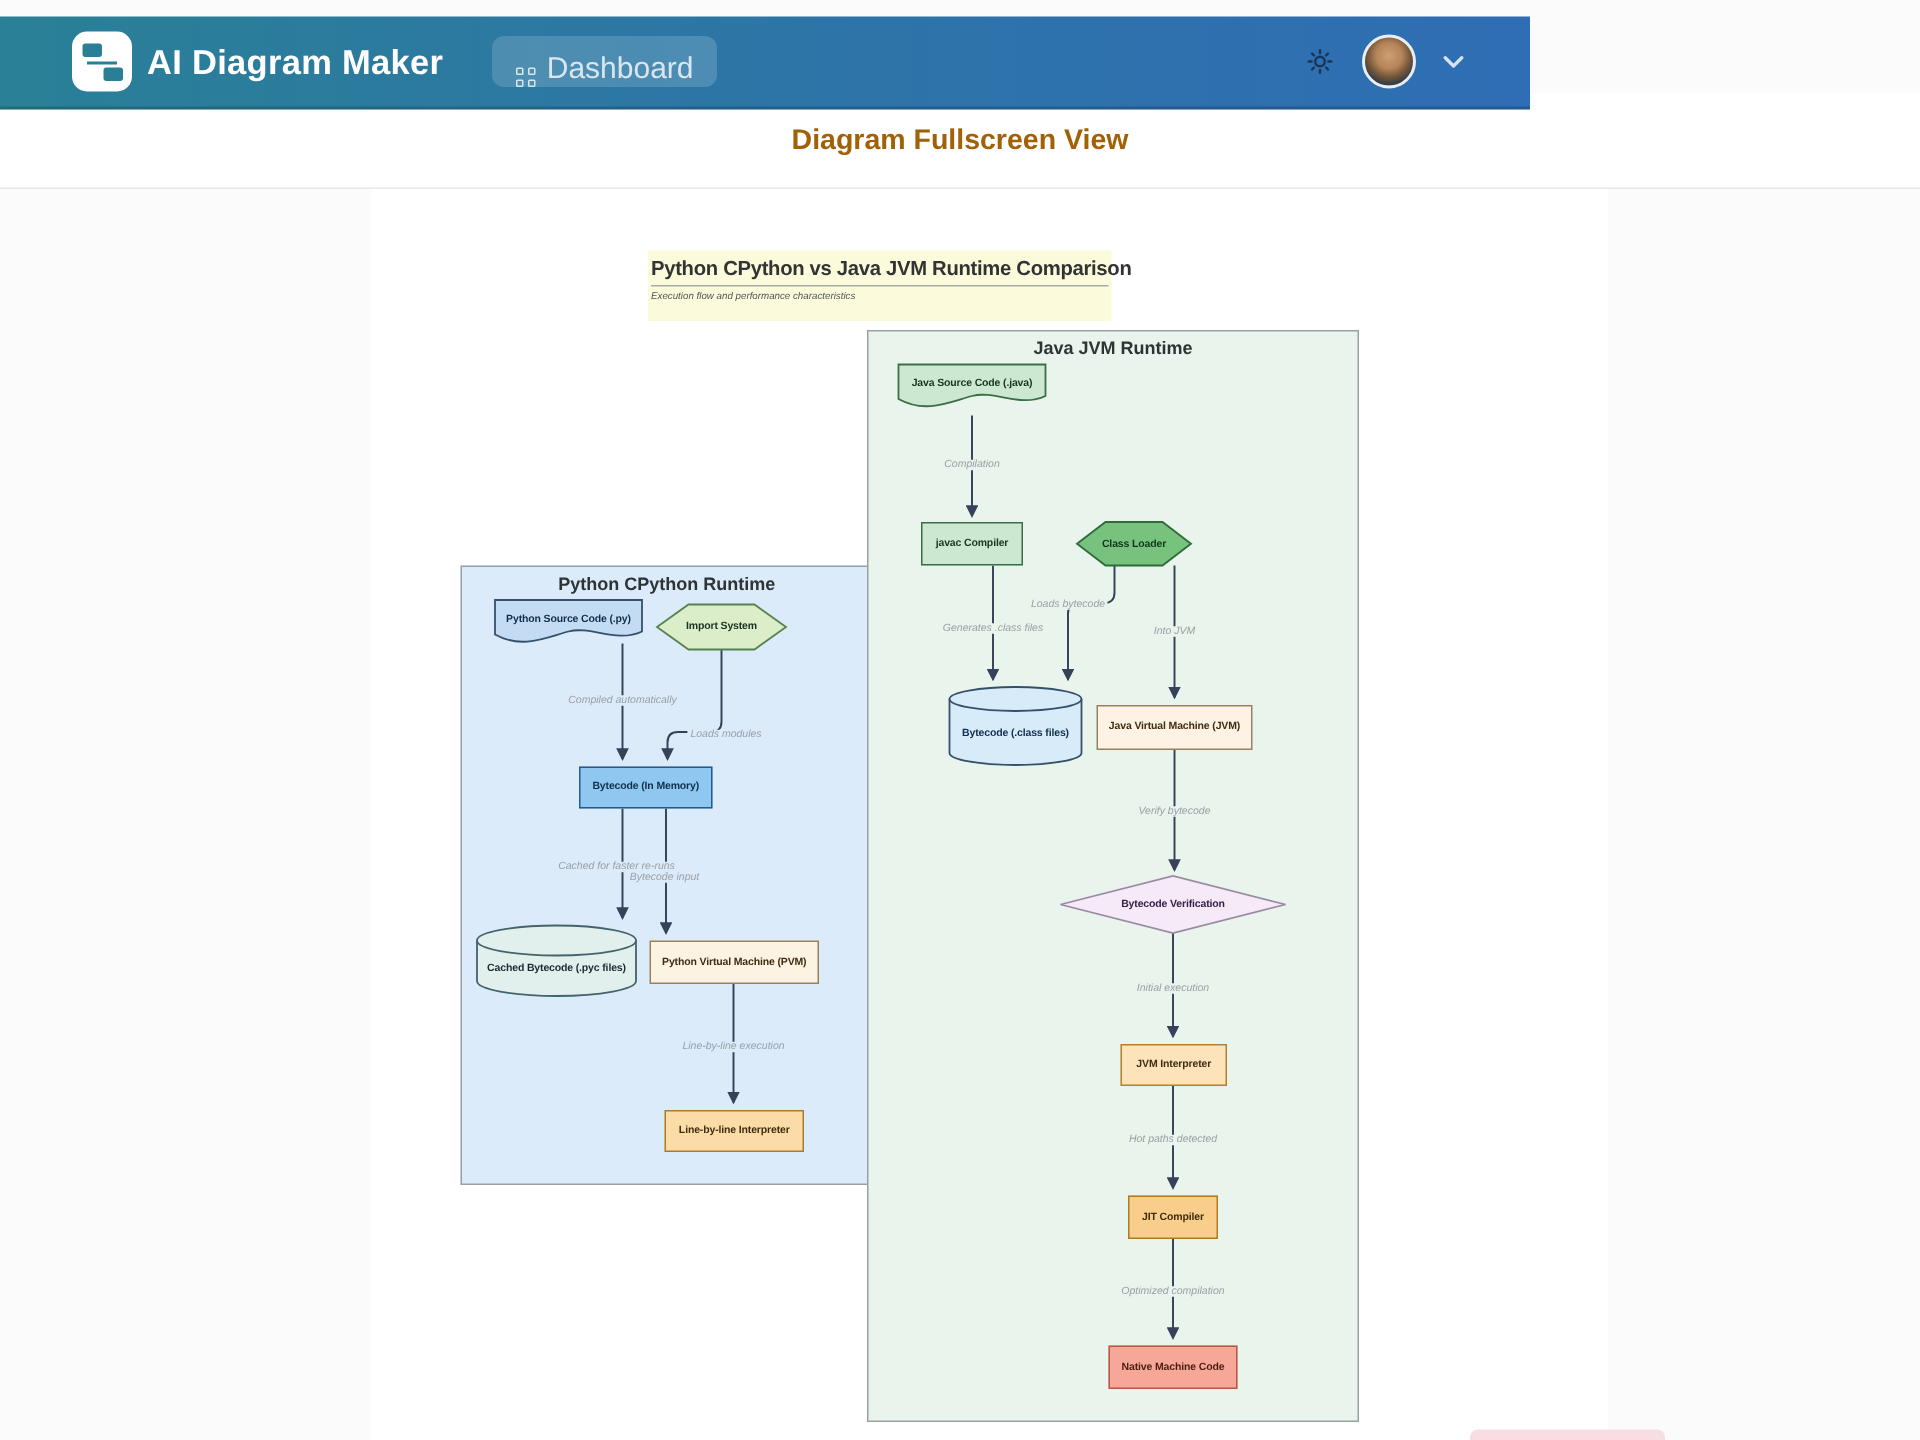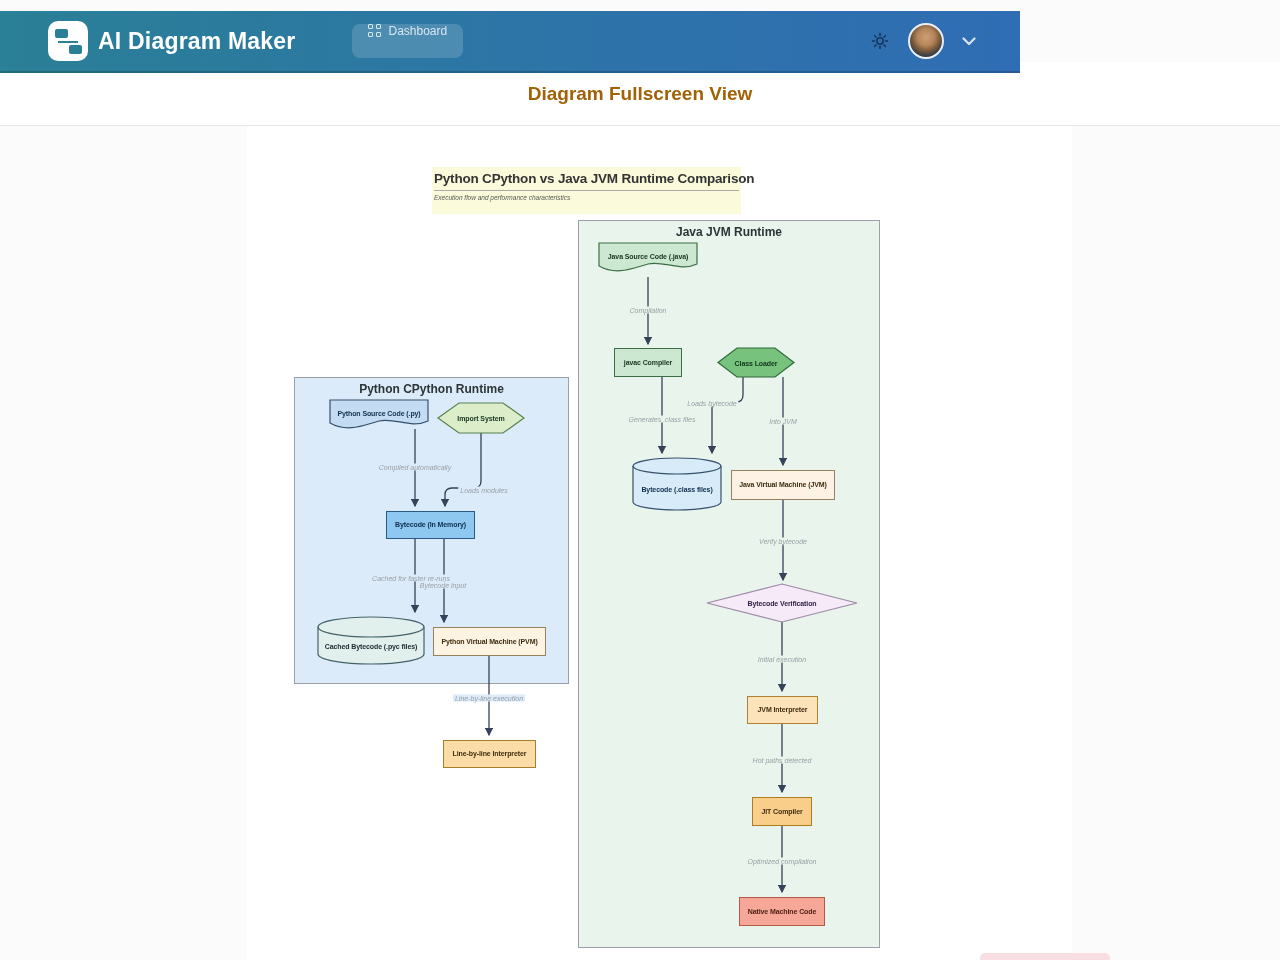--- a/index.html
+++ b/index.html
@@ -7,22 +7,22 @@
 
   
   .app-header{position:absolute;left:0;top:11px;width:1020px;height:62px;
     background:linear-gradient(90deg,#2a8096 0%,#2d74a8 55%,#2f6db4 100%);
     display:flex;align-items:center;border-bottom:2px solid rgba(0,0,0,.18);box-sizing:border-box;z-index:10;}
   .logo{width:40px;height:40px;background:#fff;border-radius:10px;margin-left:48px;position:relative;flex:0 0 auto;}
   .logo .n1{position:absolute;left:7px;top:8px;width:13px;height:9px;background:#2a7f97;border-radius:2px;}
   .logo .n2{position:absolute;left:21px;top:24px;width:13px;height:9px;background:#2a7f97;border-radius:2px;}
   .logo .ln{position:absolute;left:10px;top:20px;width:20px;height:1.5px;background:#2a7f97;}
   .app-title{color:#fff;font-size:23px;font-weight:bold;margin-left:10px;letter-spacing:.2px;}
-  .dash-btn{margin-left:56px;height:34px;padding:0 16px;border:none;border-radius:8px;
-    background:rgba(255,255,255,.16);color:#d9e6ef;font-size:12px;display:flex;align-items:flex-start;gap:8px;cursor:pointer;
+  .dash-btn{margin-left:32px;height:34px;padding:0 16px;border:none;border-radius:8px;
+    background:rgba(255,255,255,.16);color:#d9e6ef;font-size:20px;display:flex;align-items:flex-end;gap:8px;cursor:pointer;
     font-family:"Liberation Sans",sans-serif;}
   .grid-ic{width:13px;height:13px;display:grid;grid-template-columns:5px 5px;grid-template-rows:5px 5px;gap:3px;}
   .grid-ic span{border:1.5px solid #d9e6ef;border-radius:1px;box-sizing:border-box;}
   .hdr-right{margin-left:auto;display:flex;align-items:center;margin-right:44px;gap:18px;}
   .avatar{width:36px;height:36px;border-radius:50%;border:2px solid #e8eef4;box-sizing:border-box;
     background:radial-gradient(circle at 50% 38%,#cfa071 0%,#b4845a 34%,#7a5a3a 54%,#3c3f45 72%,#2e3a46 100%);}
   .chev{display:block;}
 
   
   .subheader{position:absolute;left:0;top:62px;width:1280px;height:64px;background:#fff;
@@ -31,22 +31,22 @@
 
   
   .panel{position:absolute;left:247px;top:126px;width:825px;height:834px;background:#fff;z-index:0;}
   .dg-title-block{position:absolute;left:432px;top:167px;width:309px;height:47px;background:#fbfbdc;z-index:1;
     box-sizing:border-box;padding:4px 2px 0 2px;}
   .dg-title{font-size:13.5px;font-weight:bold;color:#333;letter-spacing:-.2px;white-space:nowrap;}
   .dg-rule{border:none;border-top:1px solid #aaa;margin:4px 0 3px 0;}
   .dg-sub{font-size:6.5px;font-style:italic;color:#555;}
 
   .subgraph{position:absolute;box-sizing:border-box;border:1px solid #9aa0a6;z-index:1;}
-  .sg-py{left:294px;top:377px;width:275px;height:307px;background:#dcebfa;padding-left:43px;}
-  .sg-java{left:578px;top:220px;width:302px;height:728px;background:#e9f4ec;}
+  .sg-py{left:307px;top:377px;width:275px;height:413px;background:#dcebfa;padding-left:43px;}
+  .sg-java{left:578px;top:220px;width:328px;height:728px;background:#e9f4ec;}
   .sg-title{position:absolute;top:4px;left:0;width:100%;text-align:center;font-size:12px;font-weight:600;color:#2d3436;}
 
   svg.overlay{position:absolute;left:0;top:0;z-index:2;pointer-events:none;}
 
   .node{position:absolute;z-index:3;display:flex;align-items:center;justify-content:center;text-align:center;
     font-weight:bold;font-size:7px;letter-spacing:-.1px;line-height:1.1;box-sizing:border-box;border:1px solid;white-space:nowrap;}
   .shape-label{position:absolute;z-index:4;transform:translate(-50%,-50%);font-weight:bold;font-size:7px;
     letter-spacing:-.1px;white-space:nowrap;text-align:center;}
   .edge-label{position:absolute;z-index:4;transform:translate(-50%,-50%);font-style:italic;font-size:7px;
     color:#9aa0a6;white-space:nowrap;padding:0 2px;}

